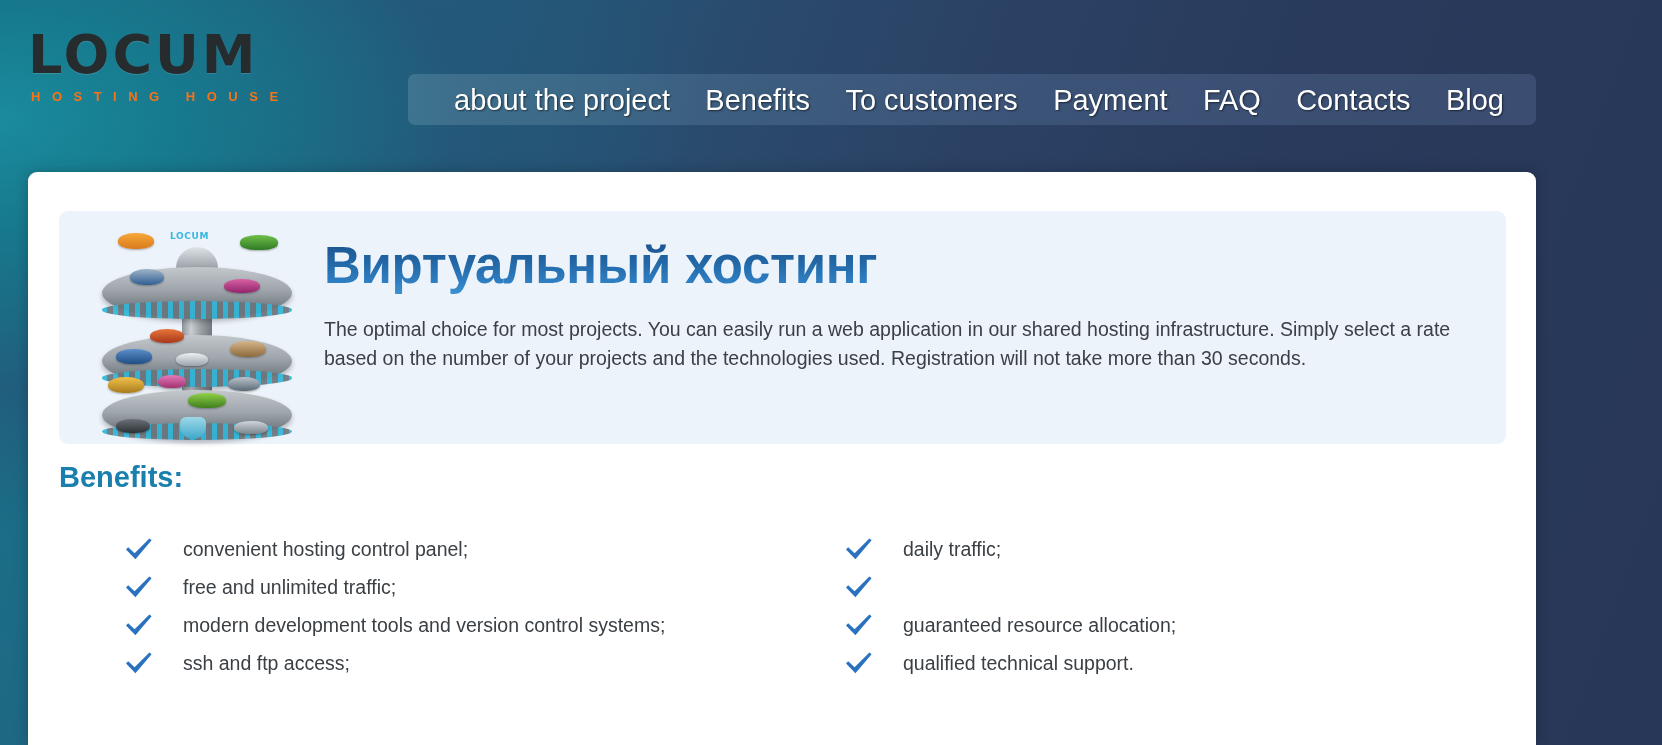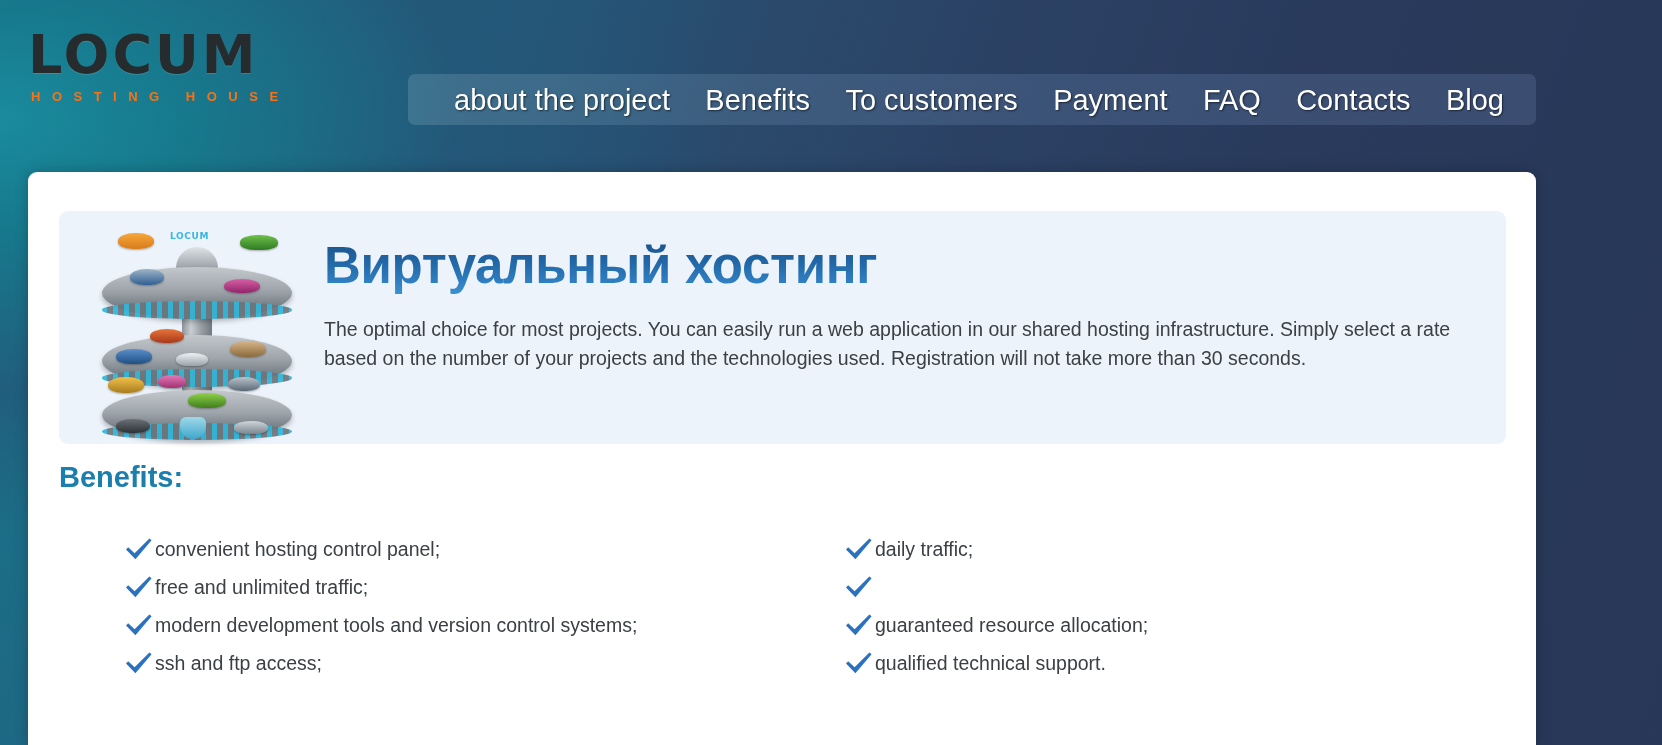--- a/index.html
+++ b/index.html
@@ -179,21 +179,21 @@
     align-items: center;
     height: 38px;
   }
   .check-icon {
     width: 30px;
     height: 26px;
     flex: 0 0 auto;
     display: block;
   }
   .benefit-label {
-    margin-left: 1px;
+    margin-left: 29px;
     font-size: 19.5px;
     line-height: 26px;
     color: #3b4045;
     white-space: nowrap;
   }
 
   
   .disc {
     position: absolute;
     border-radius: 50%;

